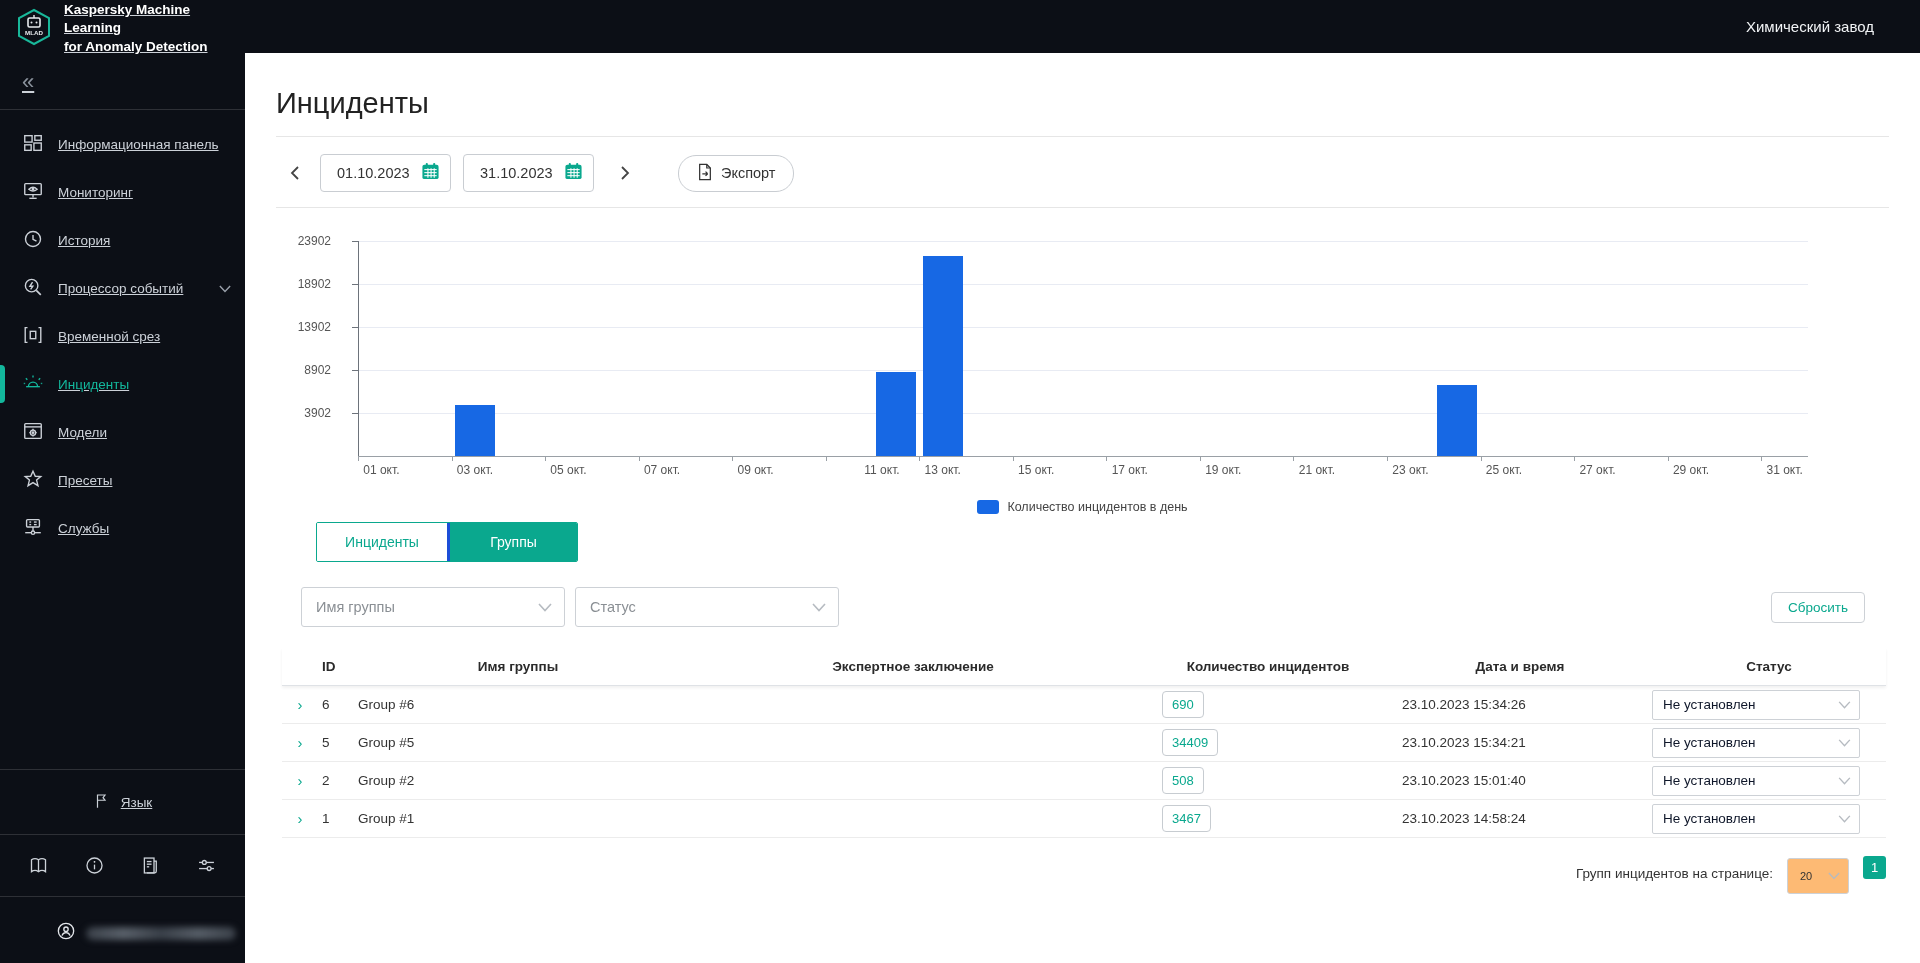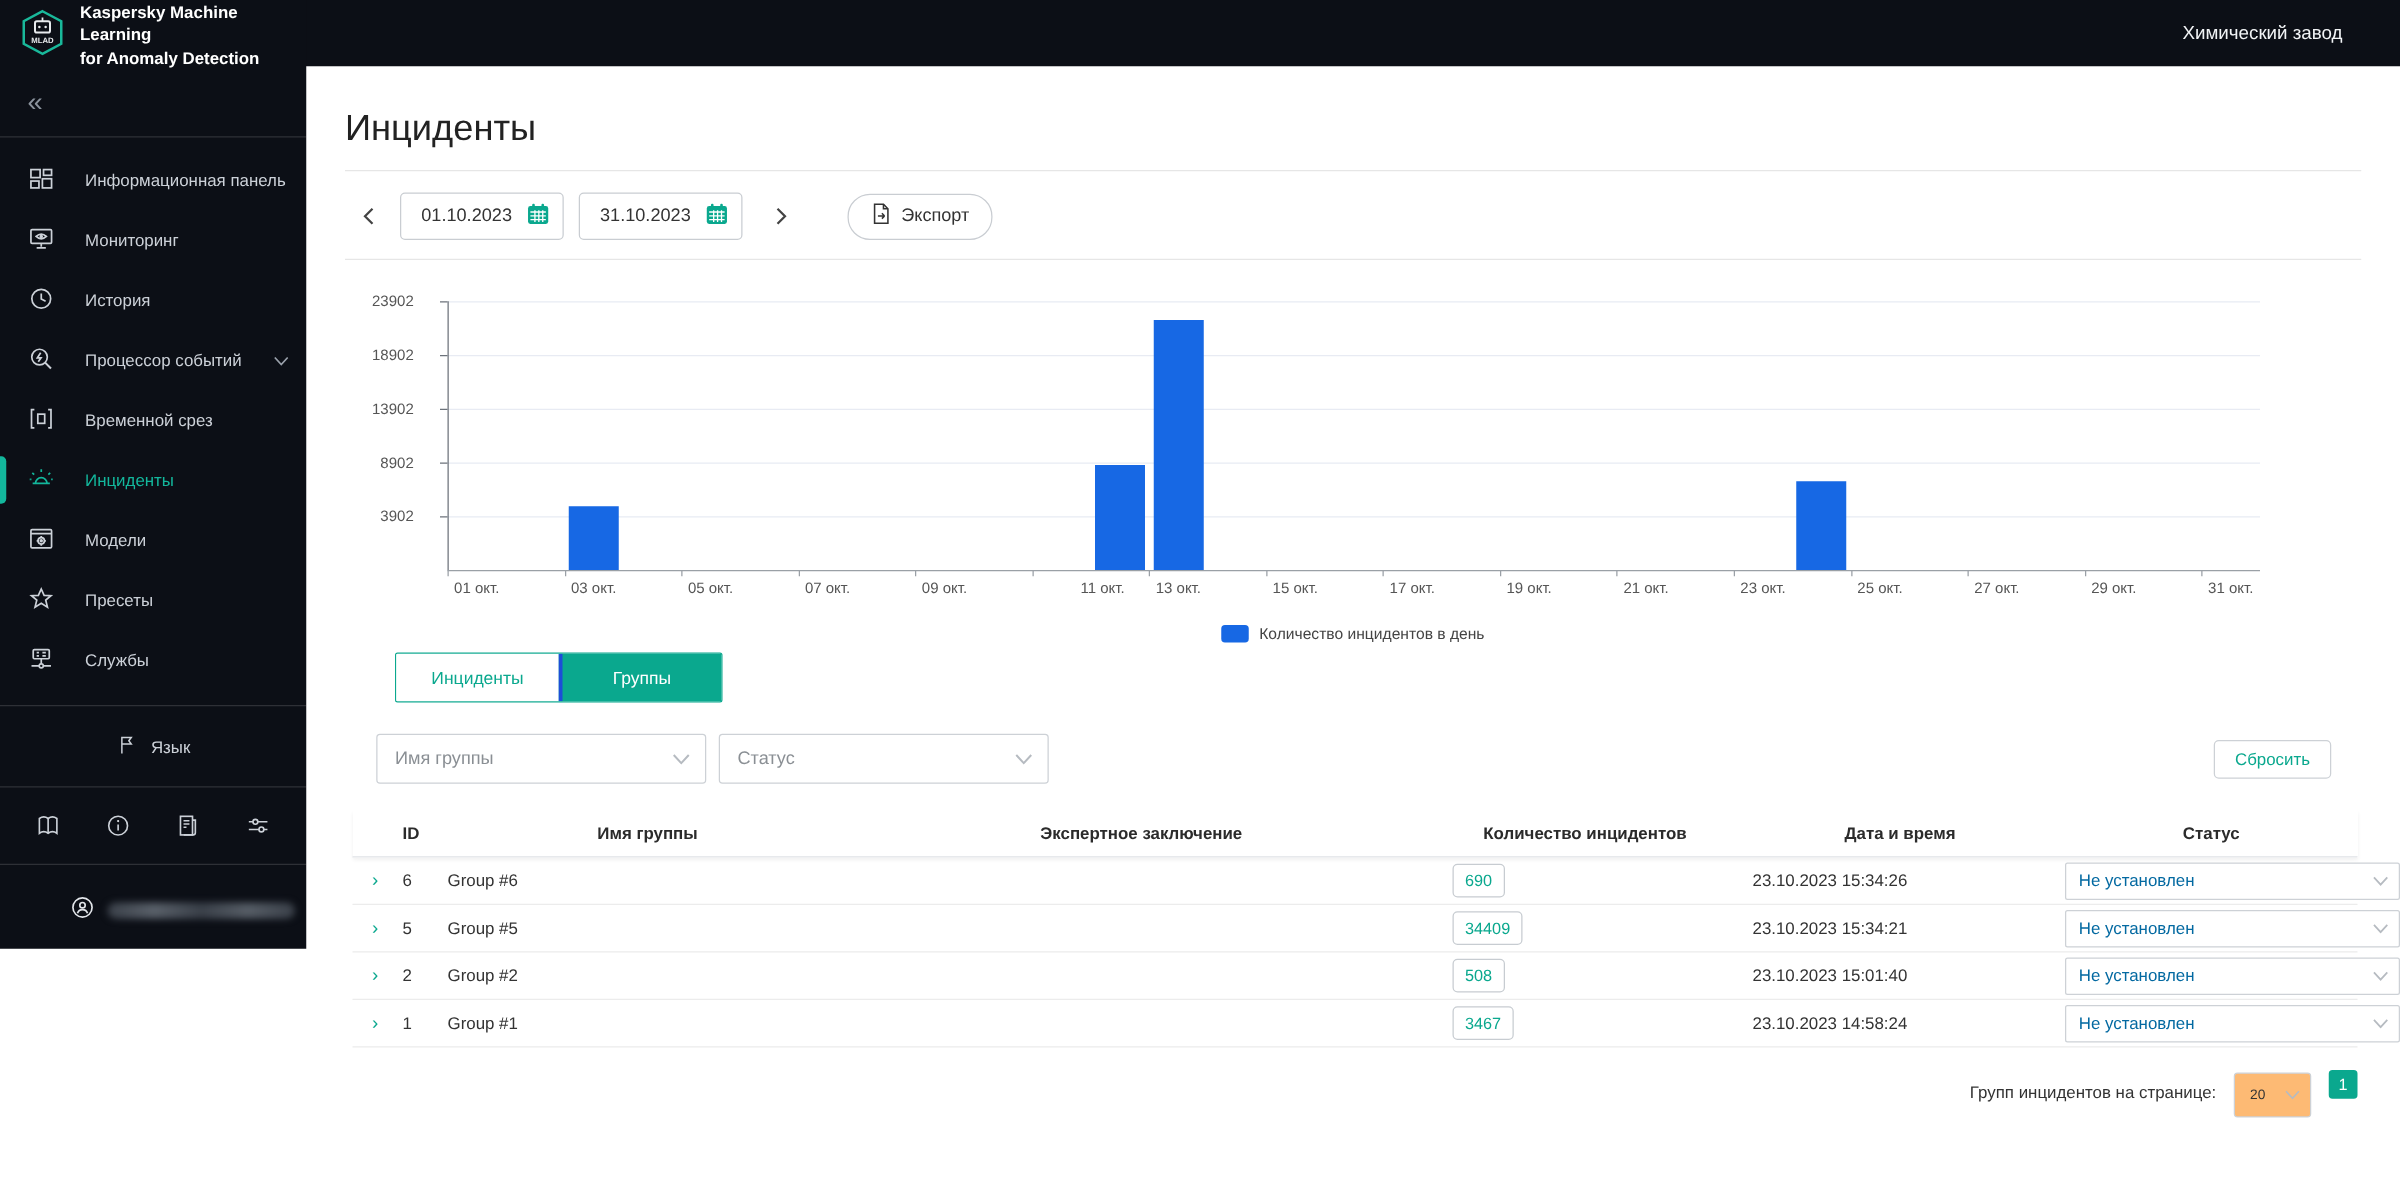--- a/index.html
+++ b/index.html
@@ -6,29 +6,29 @@
   html,body { width:1920px; height:963px; overflow:hidden; background:#fff;
     font-family:"Liberation Sans", sans-serif; color:#333; }
   body { position:relative; display:flex; }
 
   
   .topbar { position:absolute; top:0; left:0; width:1920px; height:53px;
     background:#0c0f16; z-index:5; display:flex; align-items:center; justify-content:flex-end; }
   .org-label { color:#f2f4f6; font-size:15px; margin-right:46px; }
 
   
-  .sidebar { position:relative; z-index:6; width:245px; height:759px; background:#0c0f16;
-    color:#ccd1d8; display:flex; flex-direction:column; flex:0 0 245px; }
+  .sidebar { position:relative; z-index:6; width:245px; height:963px; background:#0c0f16;
+    color:#ccd1d8; display:flex; flex-direction:column; flex:0 0 245px;text-decoration:underline; }
   .logo-row { height:53px; display:flex; align-items:center; padding:8px 10px 4px 14px; gap:10px; }
   .logo-hex { flex:0 0 40px; }
   .app-title { font-size:13.5px; font-weight:bold; color:#fff; line-height:1.35; }
   .collapse-btn { margin:18px 0 6px 22px; color:#8a929c; font-size:22px; line-height:1; cursor:pointer; width:30px; }
   .side-divider { border-top:1px solid rgba(255,255,255,0.14); margin:10px 0; }
   .menu { flex:1 1 auto; display:flex; flex-direction:column; }
-  .side-item { position:relative; height:48px; display:flex; align-items:center; gap:24px;
+  .side-item { position:relative; height:48px; display:flex; align-items:center; gap:14px;
     padding:0 14px 0 22px; font-size:13.5px; cursor:pointer; color:#ccd1d8; }
   .side-item svg { flex:0 0 22px; }
   .side-item .lbl { flex:1 1 auto; white-space:nowrap; }
   .side-item.active { color:#13b79c; }
   .side-item.active .pill { position:absolute; left:0; top:5px; width:5px; height:38px;
     background:#13b79c; border-radius:0 4px 4px 0; }
   .chev-right-slot { color:#9aa1ab; }
   .lang-row { display:flex; align-items:center; justify-content:center; gap:10px;
     height:44px; font-size:13.5px; cursor:pointer; }
   .foot-icons { display:flex; align-items:center; justify-content:space-between; padding:10px 28px; }
@@ -91,23 +91,23 @@
   .t-head .hc { text-align:center; }
   .t-head .hl { text-align:left; padding-left:4px; }
   .t-body .t-row { height:38px; border-bottom:1px solid #ececec; font-size:13.5px; color:#333; }
   .expander { color:#0aa88e; font-size:15px; text-align:center; cursor:pointer; }
   .cell-id { padding-left:4px; }
   .count-badge { display:inline-flex; align-items:center; justify-content:center; min-width:38px;
     height:27px; margin-left:14px; padding:0 9px; border:1px solid #c7ccd1; border-radius:4px;
     color:#0aa88e; font-size:13px; background:#fff; cursor:pointer; }
   .cell-count { display:flex; }
   .cell-date { padding-left:14px; }
-  .row-status { width:268px; height:30px; border:1px solid #cdd1d6; border-radius:2px; background:#fff;
+  .row-status { width:208px; height:30px; border:1px solid #cdd1d6; border-radius:2px; background:#fff;
     display:flex; align-items:center; justify-content:space-between; padding:0 8px 0 10px;
-    font-size:13.5px; color:#0369a1; cursor:pointer; }
+    font-size:13.5px; color:#0f172a; cursor:pointer; }
 
   
   .pager { margin:18px 0 0 6px; width:1604px; display:flex; align-items:flex-start;
     justify-content:flex-end; gap:14px; }
   .pager .p-label { font-size:13.5px; color:#333; margin-top:10px; }
   .pp-select { width:62px; height:36px; border:1px solid #cdd1d6; border-radius:3px; background:#fdba74;
     display:flex; align-items:center; justify-content:space-between; padding:0 8px 0 12px;
     font-size:11px; color:#333; cursor:pointer; margin-top:2px; }
   .page-badge { width:23px; height:23px; background:#0aa88e; color:#fff; font-size:13px;
     display:flex; align-items:center; justify-content:center; border-radius:3px; cursor:pointer; }

